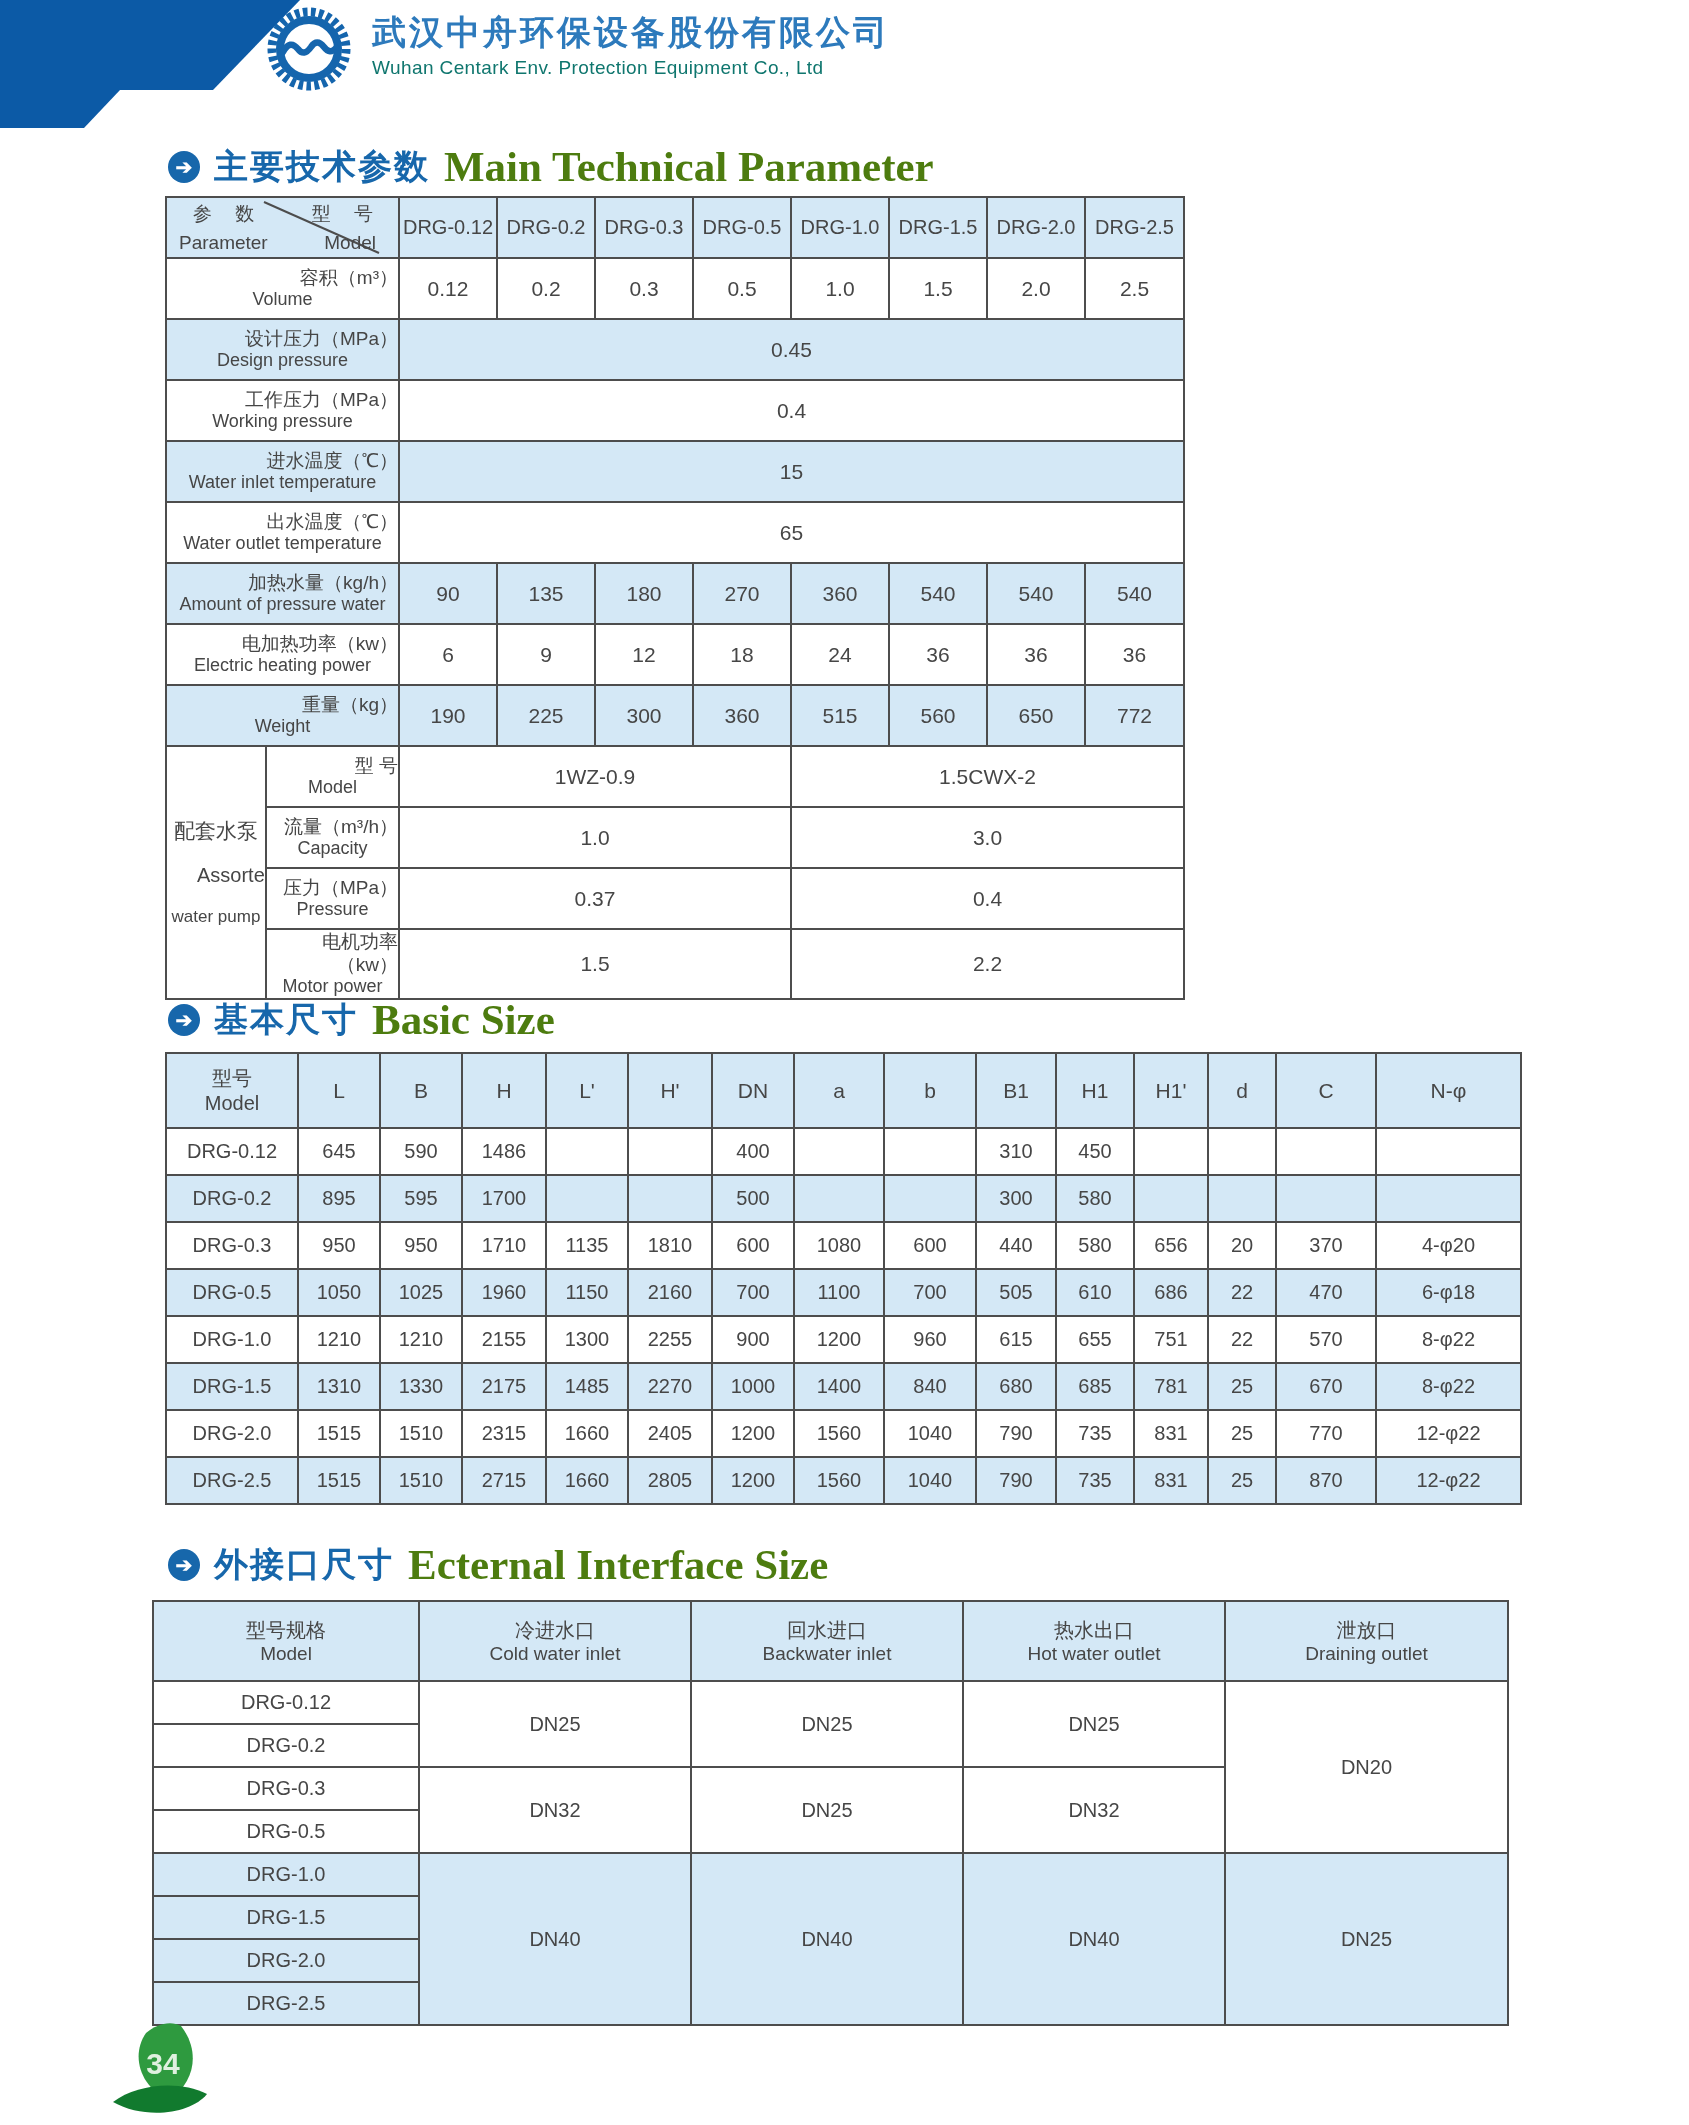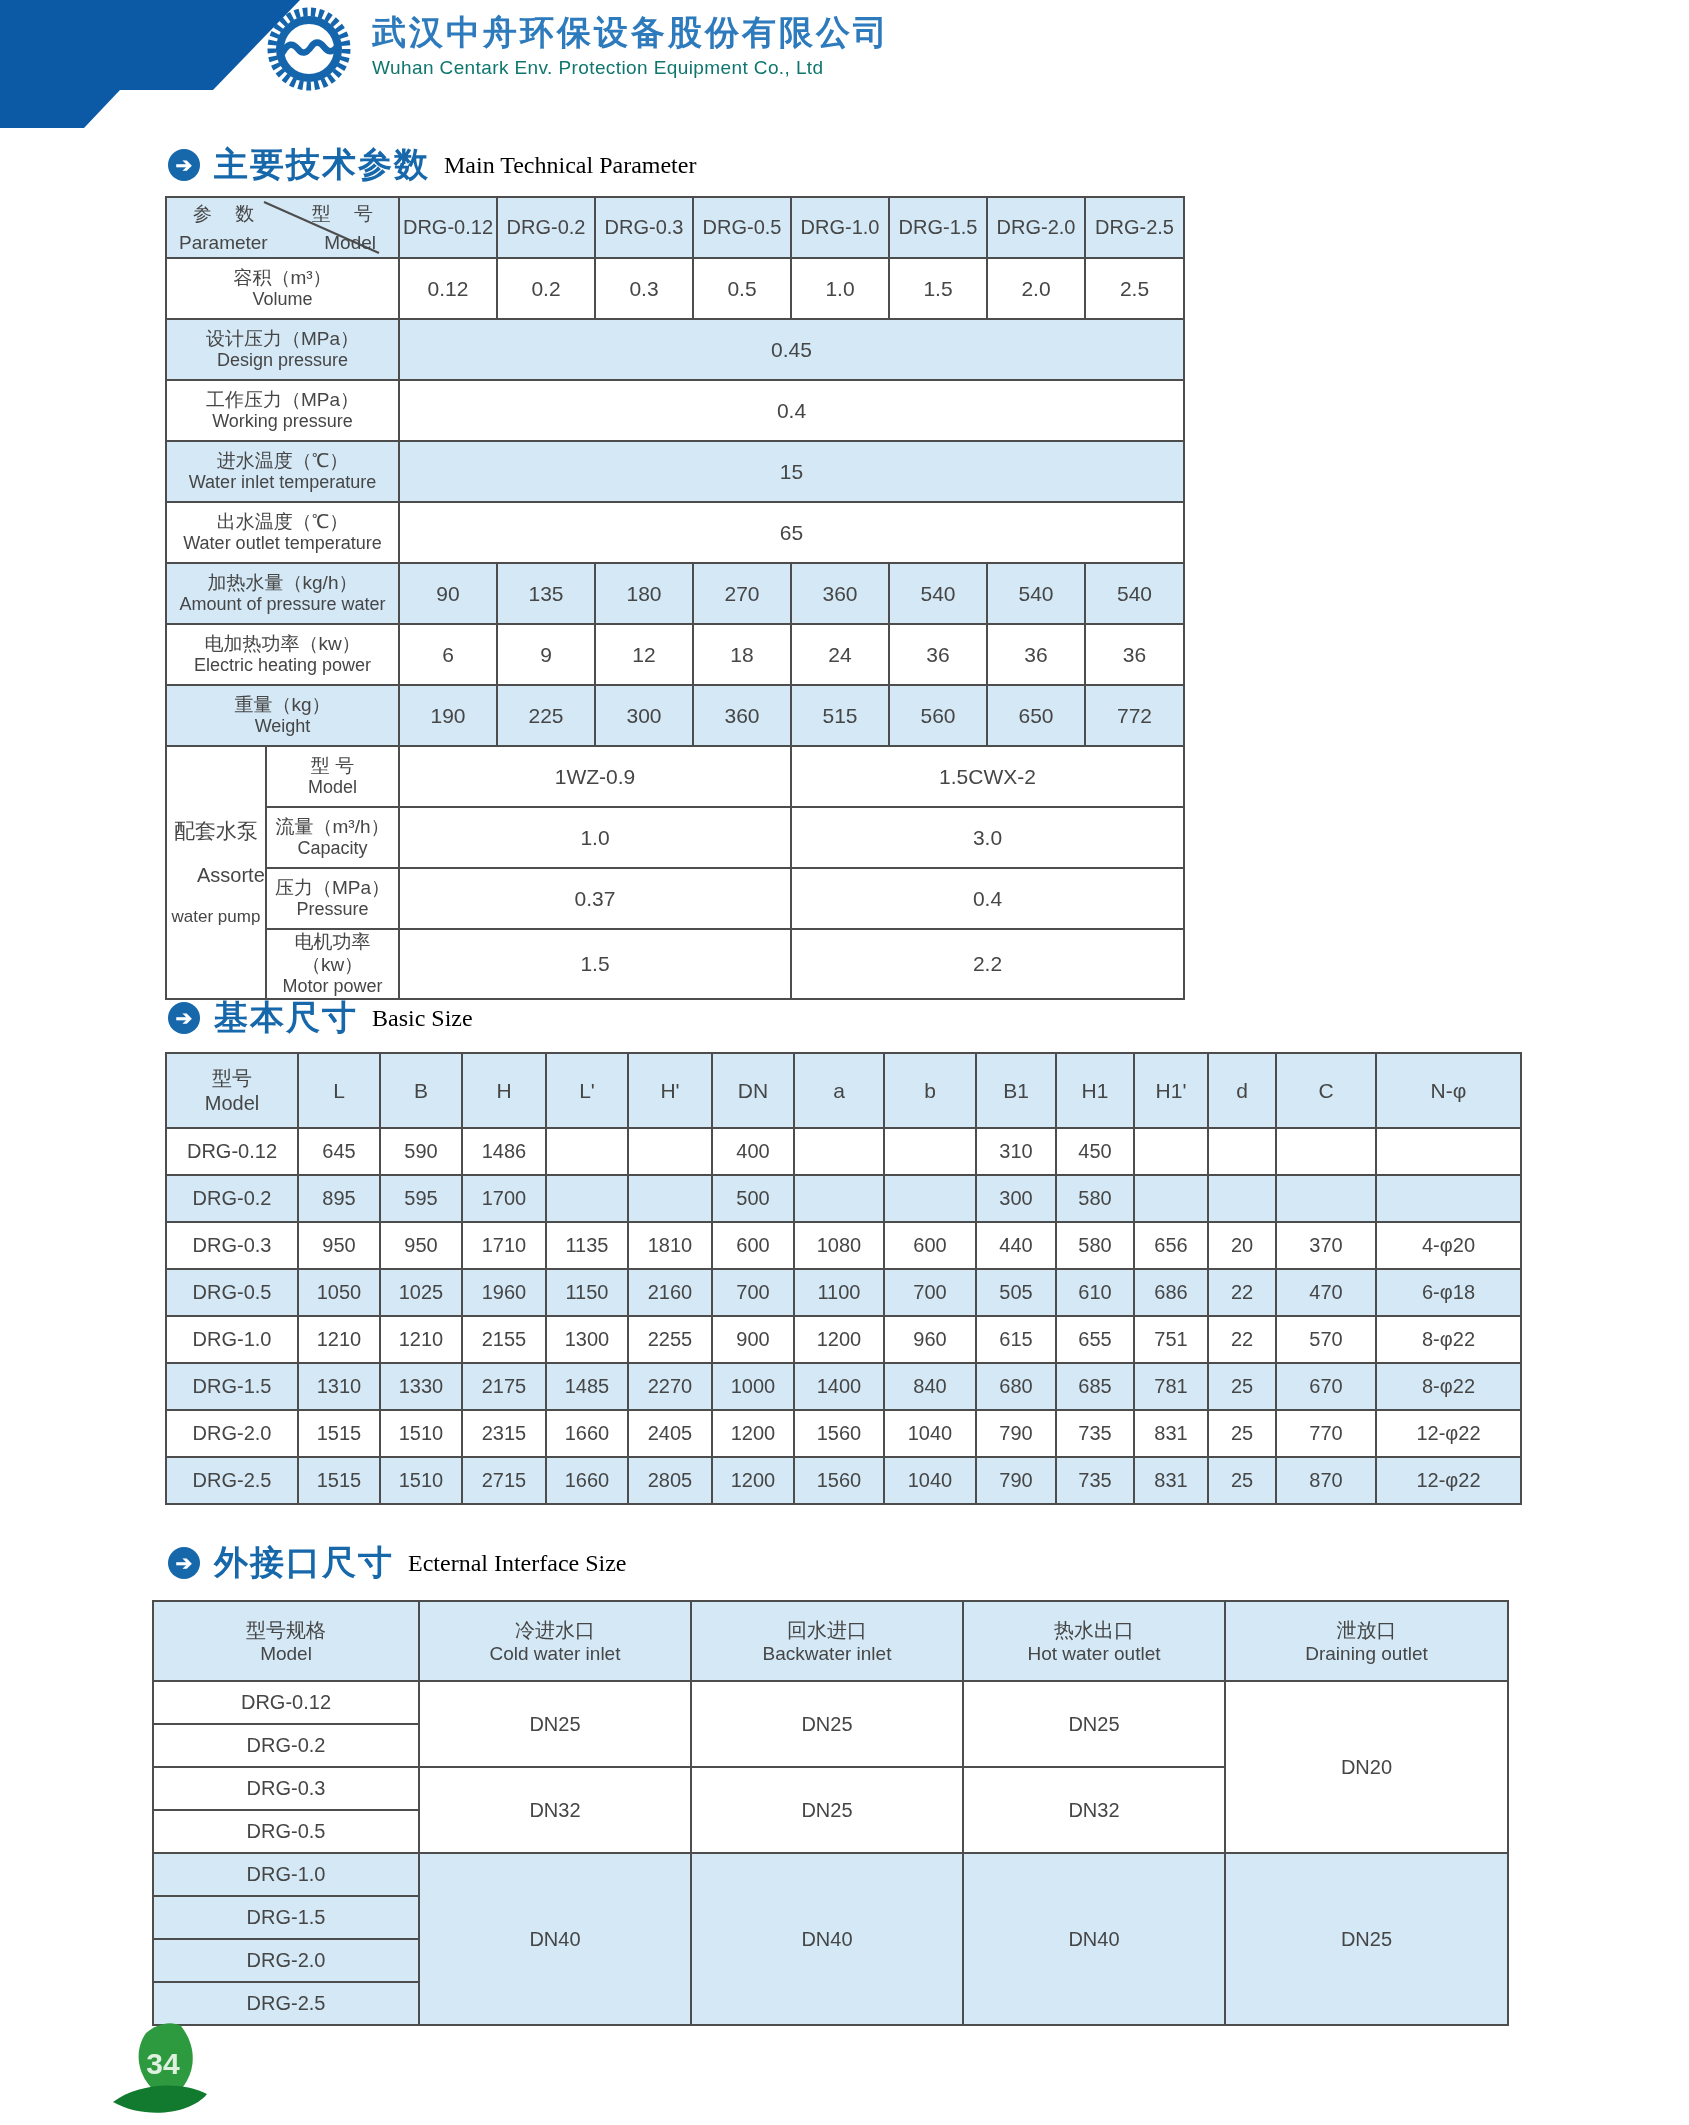--- a/index.html
+++ b/index.html
@@ -24,29 +24,29 @@
   .company .en{
     font-size:19px;color:#0f766e;margin-top:6px;letter-spacing:.4px;
   }
   
   .sec-title{position:absolute;display:flex;align-items:center;gap:14px;}
   .arrow-icon{
     width:32px;height:32px;border-radius:50%;background:#1767ab;color:#ffffff;
     display:flex;align-items:center;justify-content:center;font-size:20px;font-weight:bold;flex:0 0 auto;
   }
   .t-cn{font-size:34px;font-weight:bold;color:#1767ab;letter-spacing:2px;}
-  .t-en{font-size:24px;font-weight:normal;color:#000000;font-family:"Liberation Serif",serif;}
+  .t-en{font-size:43px;font-weight:bold;color:#4d7c0f;font-family:"Liberation Serif",serif;}
   
   table{border-collapse:collapse;table-layout:fixed;position:absolute;background:#ffffff;}
   td,th{
     border:2px solid #4d4d4d;text-align:center;vertical-align:middle;padding:0;
     font-weight:normal;color:#464646;overflow:hidden;
   }
   tr.blue td,tr.blue th,td.blue{background:#d4e8f6;}
-  .lbl .cn{font-size:19px;line-height:1.22;}
+  .lbl .cn{font-size:19px;line-height:1.22;text-align:right;}
   .lbl .en{font-size:18px;line-height:1.18;}
   
   .t1{left:165px;top:196px;width:1018px;}
   .t1 td{height:59px;font-size:21px;}
   .t1 .corner{position:relative;padding:0;}
   .t1 .corner svg{position:absolute;left:0;top:0;}
   .t1 .corner span{position:absolute;font-size:19px;}
   .c-param-cn{left:26px;top:3px;letter-spacing:9px;}
   .c-model-cn{right:16px;top:3px;letter-spacing:9px;}
   .c-param-en{left:12px;bottom:3px;font-size:18px;margin-top:24px;}

